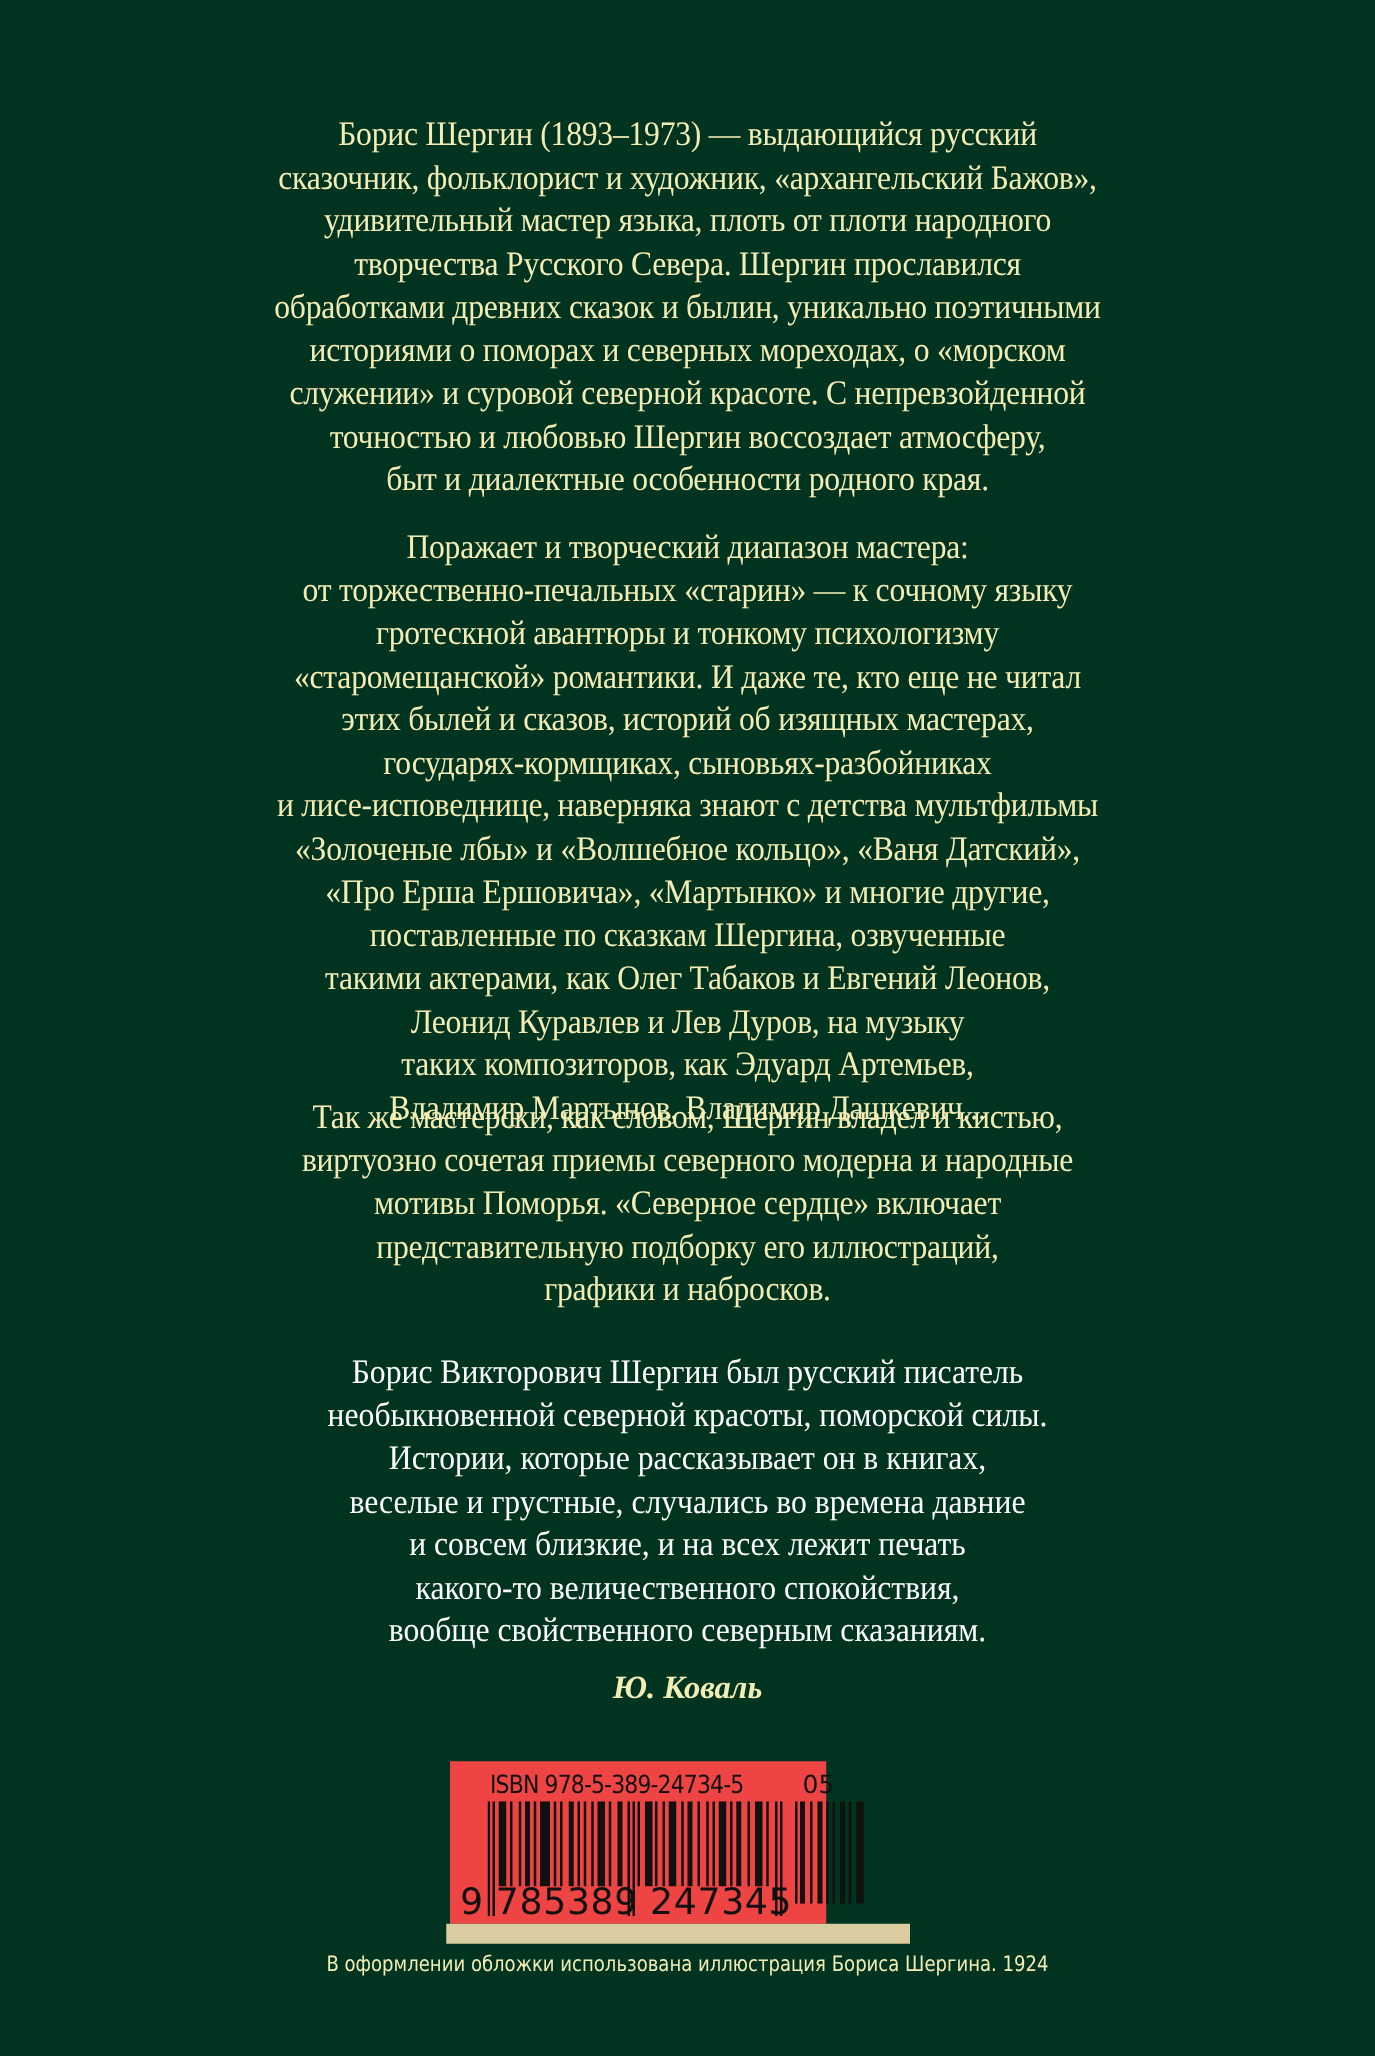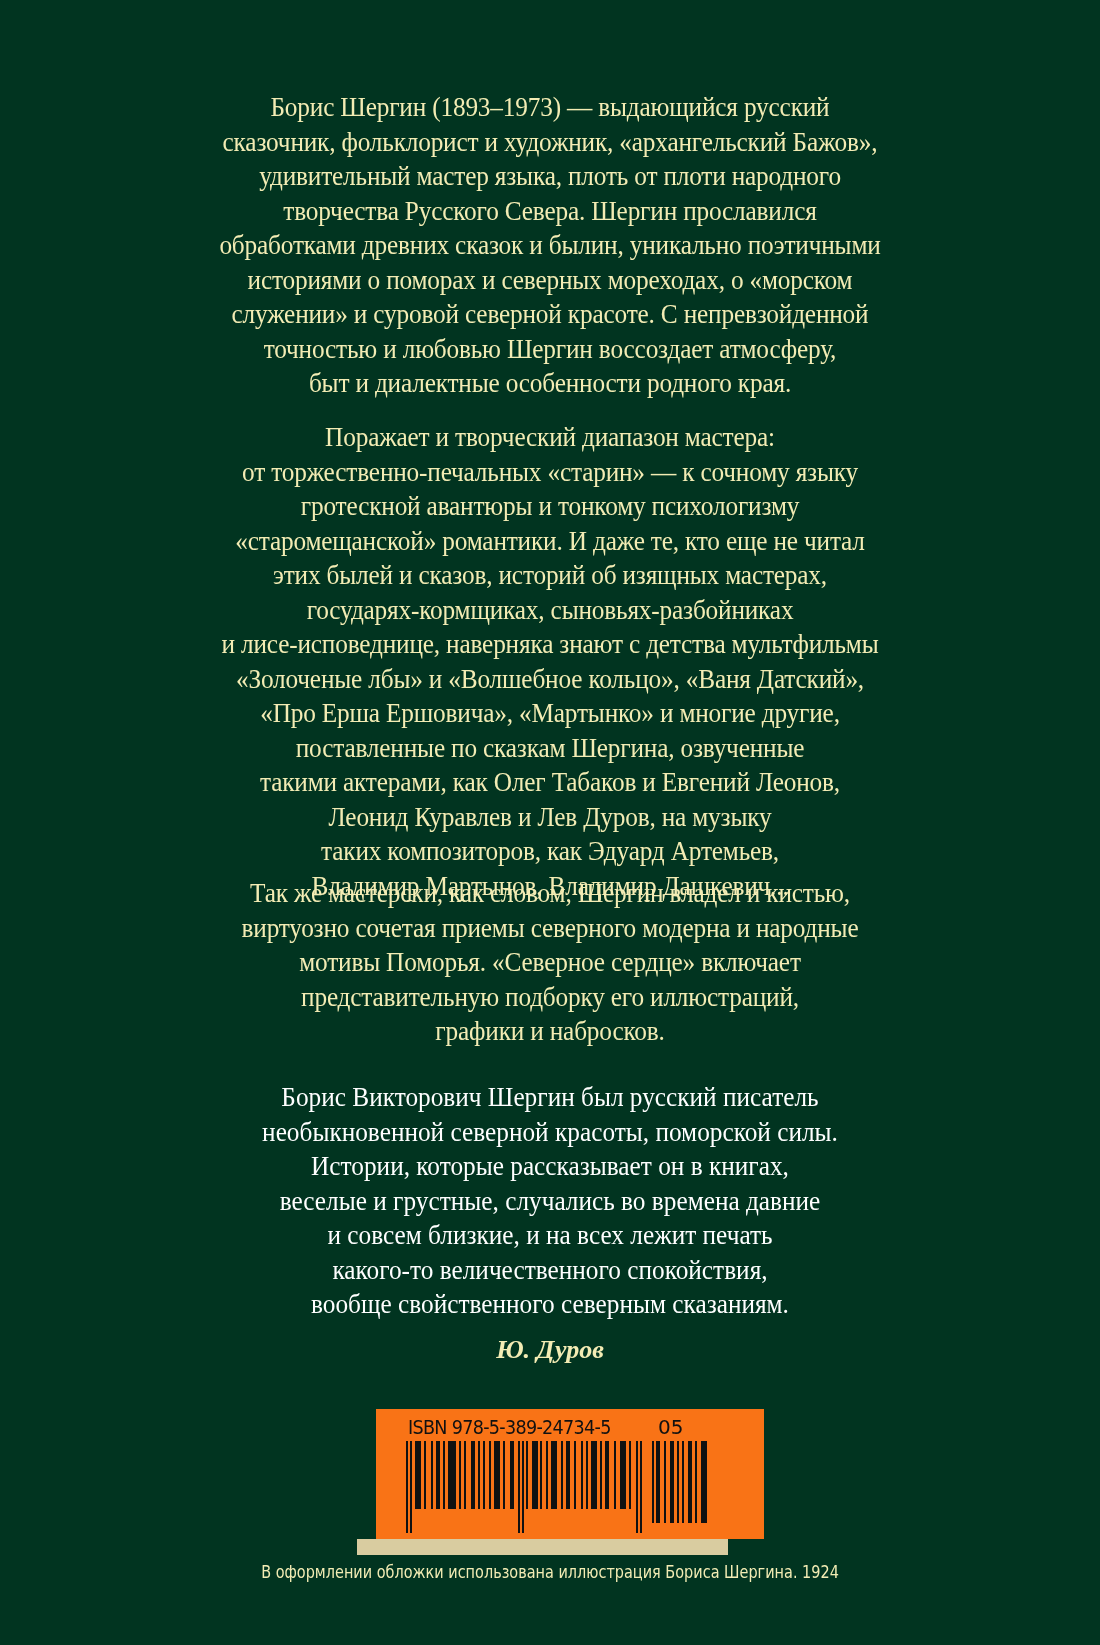--- a/index.html
+++ b/index.html
@@ -45,25 +45,25 @@
     }
     #quote-author {
       top: 1335px;
       color: #f3ecb4;
       font-size: 26px;
       font-weight: bold;
       font-style: italic;
     }
     #barcode-box {
       position: absolute;
-      left: 376px;
+      left: 360px;
       top: 1409px;
-      width: 388px;
+      width: 301px;
       height: 130px;
-      background: #f97316;
+      background: #ef4444;
     }
     #barcode-strip {
       position: absolute;
       left: 357px;
       top: 1539px;
       width: 371px;
       height: 16px;
       background: #d9cca0;
     }
     #isbn-label {
@@ -164,21 +164,21 @@
 <div class="text-block" id="quote">
   <span class="line">Борис Викторович Шергин был русский писатель</span>
   <span class="line">необыкновенной северной красоты, поморской силы.</span>
   <span class="line">Истории, которые рассказывает он в книгах,</span>
   <span class="line">веселые и грустные, случались во времена давние</span>
   <span class="line">и совсем близкие, и на всех лежит печать</span>
   <span class="line">какого-то величественного спокойствия,</span>
   <span class="line">вообще свойственного северным сказаниям.</span>
 </div>
 
-<div class="text-block" id="quote-author">Ю. Дуров</div>
+<div class="text-block" id="quote-author">Ю. Коваль</div>
 
 <div id="barcode-box">
   <span id="isbn-label">ISBN 978-5-389-24734-5</span>
   <span id="addon-label">05</span>
   <svg id="bars-main" viewBox="0 0 238 92" preserveAspectRatio="none">
     <g fill="#111">
       <rect x="0" y="0" width="2" height="92"></rect>
       <rect x="4" y="0" width="2" height="92"></rect>
       <rect x="9" y="0" width="6" height="68"></rect>
       <rect x="18" y="0" width="2" height="68"></rect>
@@ -223,16 +223,17 @@
       <rect x="4" y="0" width="4" height="82"></rect>
       <rect x="12" y="0" width="2" height="82"></rect>
       <rect x="18" y="0" width="4" height="82"></rect>
       <rect x="25" y="0" width="2" height="82"></rect>
       <rect x="30" y="0" width="2" height="82"></rect>
       <rect x="36" y="0" width="4" height="82"></rect>
       <rect x="43" y="0" width="2" height="82"></rect>
       <rect x="49" y="0" width="6" height="82"></rect>
     </g>
   </svg>
+  <span id="barcode-digits">9 785389 247345</span>
 </div>
 <div id="barcode-strip"></div>
 
 <div class="text-block" id="credit">В оформлении обложки использована иллюстрация Бориса Шергина. 1924</div>
 
 </body></html>

